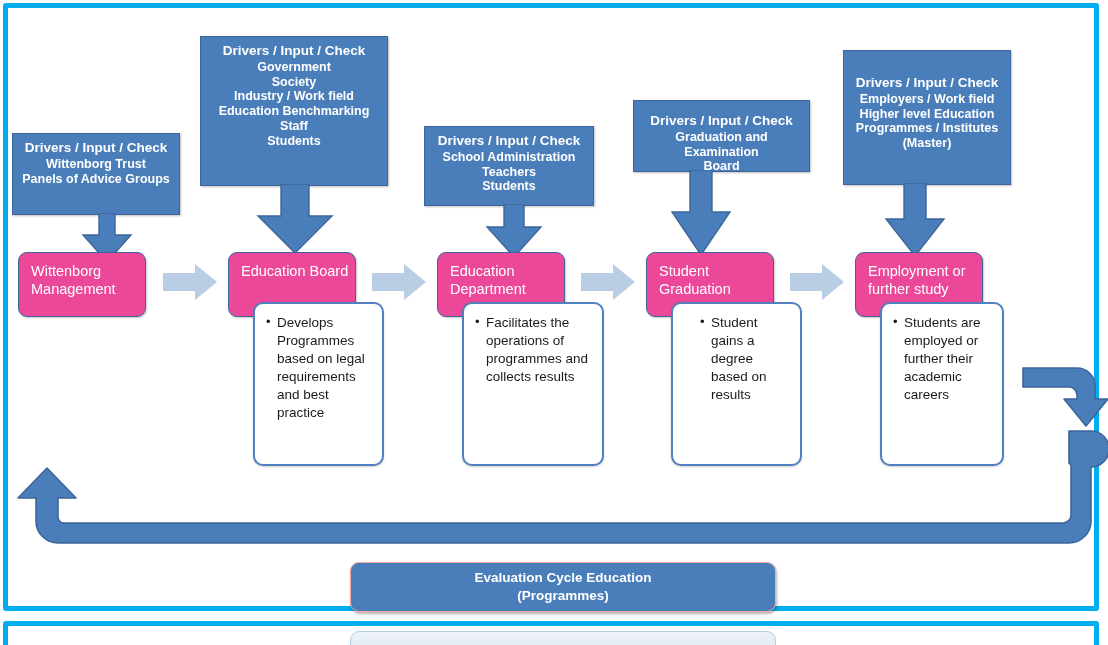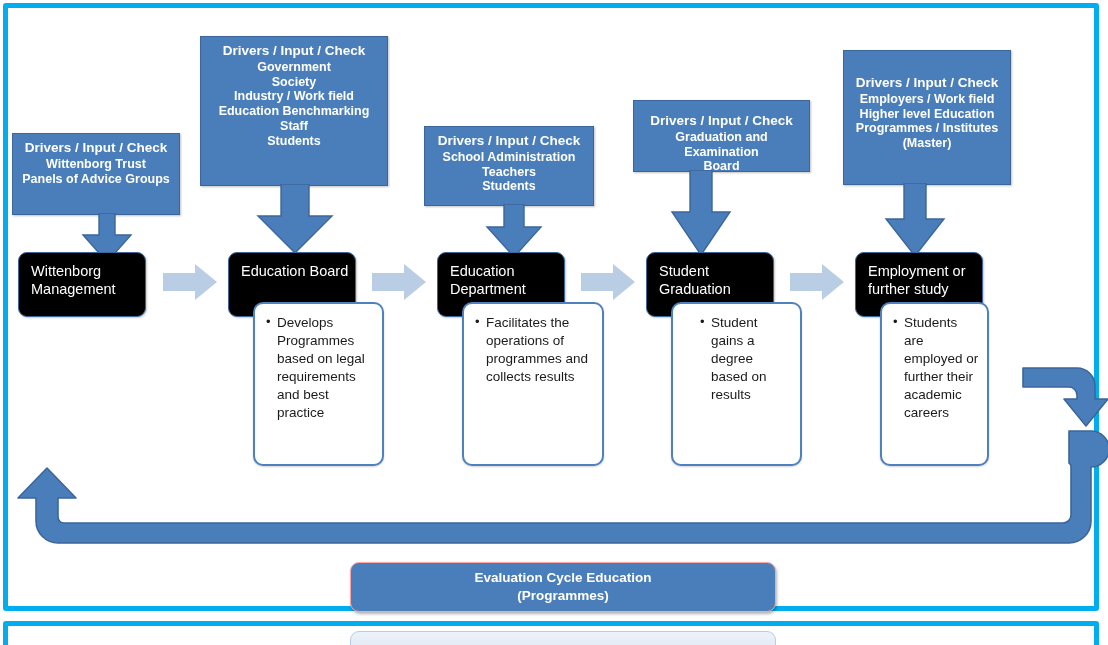--- a/index.html
+++ b/index.html
@@ -69,21 +69,21 @@
   
   .down-arrow {
     position: absolute;
     width: 0; height: 0;
   }
   .down-arrow svg { display: block; }
 
   
   .process {
     position: absolute;
-    background: #000000;
+    background: #ec4899;
     border: 1px solid #3C6699;
     border-radius: 9px;
     box-sizing: border-box;
     color: #ffffff;
     font-size: 14.5px;
     line-height: 1.25;
     padding: 9px 0 0 12px;
     box-shadow: 1px 1px 2px rgba(0,0,0,0.22);
   }
 
@@ -283,21 +283,21 @@
       <li>Facilitates the operations of programmes and collects results</li>
     </ul>
   </div>
 
   <div class="card" style="left:671px; top:302px; width:131px; height:164px;padding-left:24px;">
     <ul>
       <li>Student gains a degree based on results</li>
     </ul>
   </div>
 
-  <div class="card" style="left:880px; top:302px; width:109px; height:164px;">
+  <div class="card" style="left:880px; top:302px; width:124px; height:164px;">
     <ul>
       <li>Students are employed or further their academic careers</li>
     </ul>
   </div>
 
   <div class="loop">
     <svg width="1108" height="645" viewBox="0 0 1108 645" style="position:absolute;left:0;top:0;">
 
       <path d="M1023 368
                L1077 368

